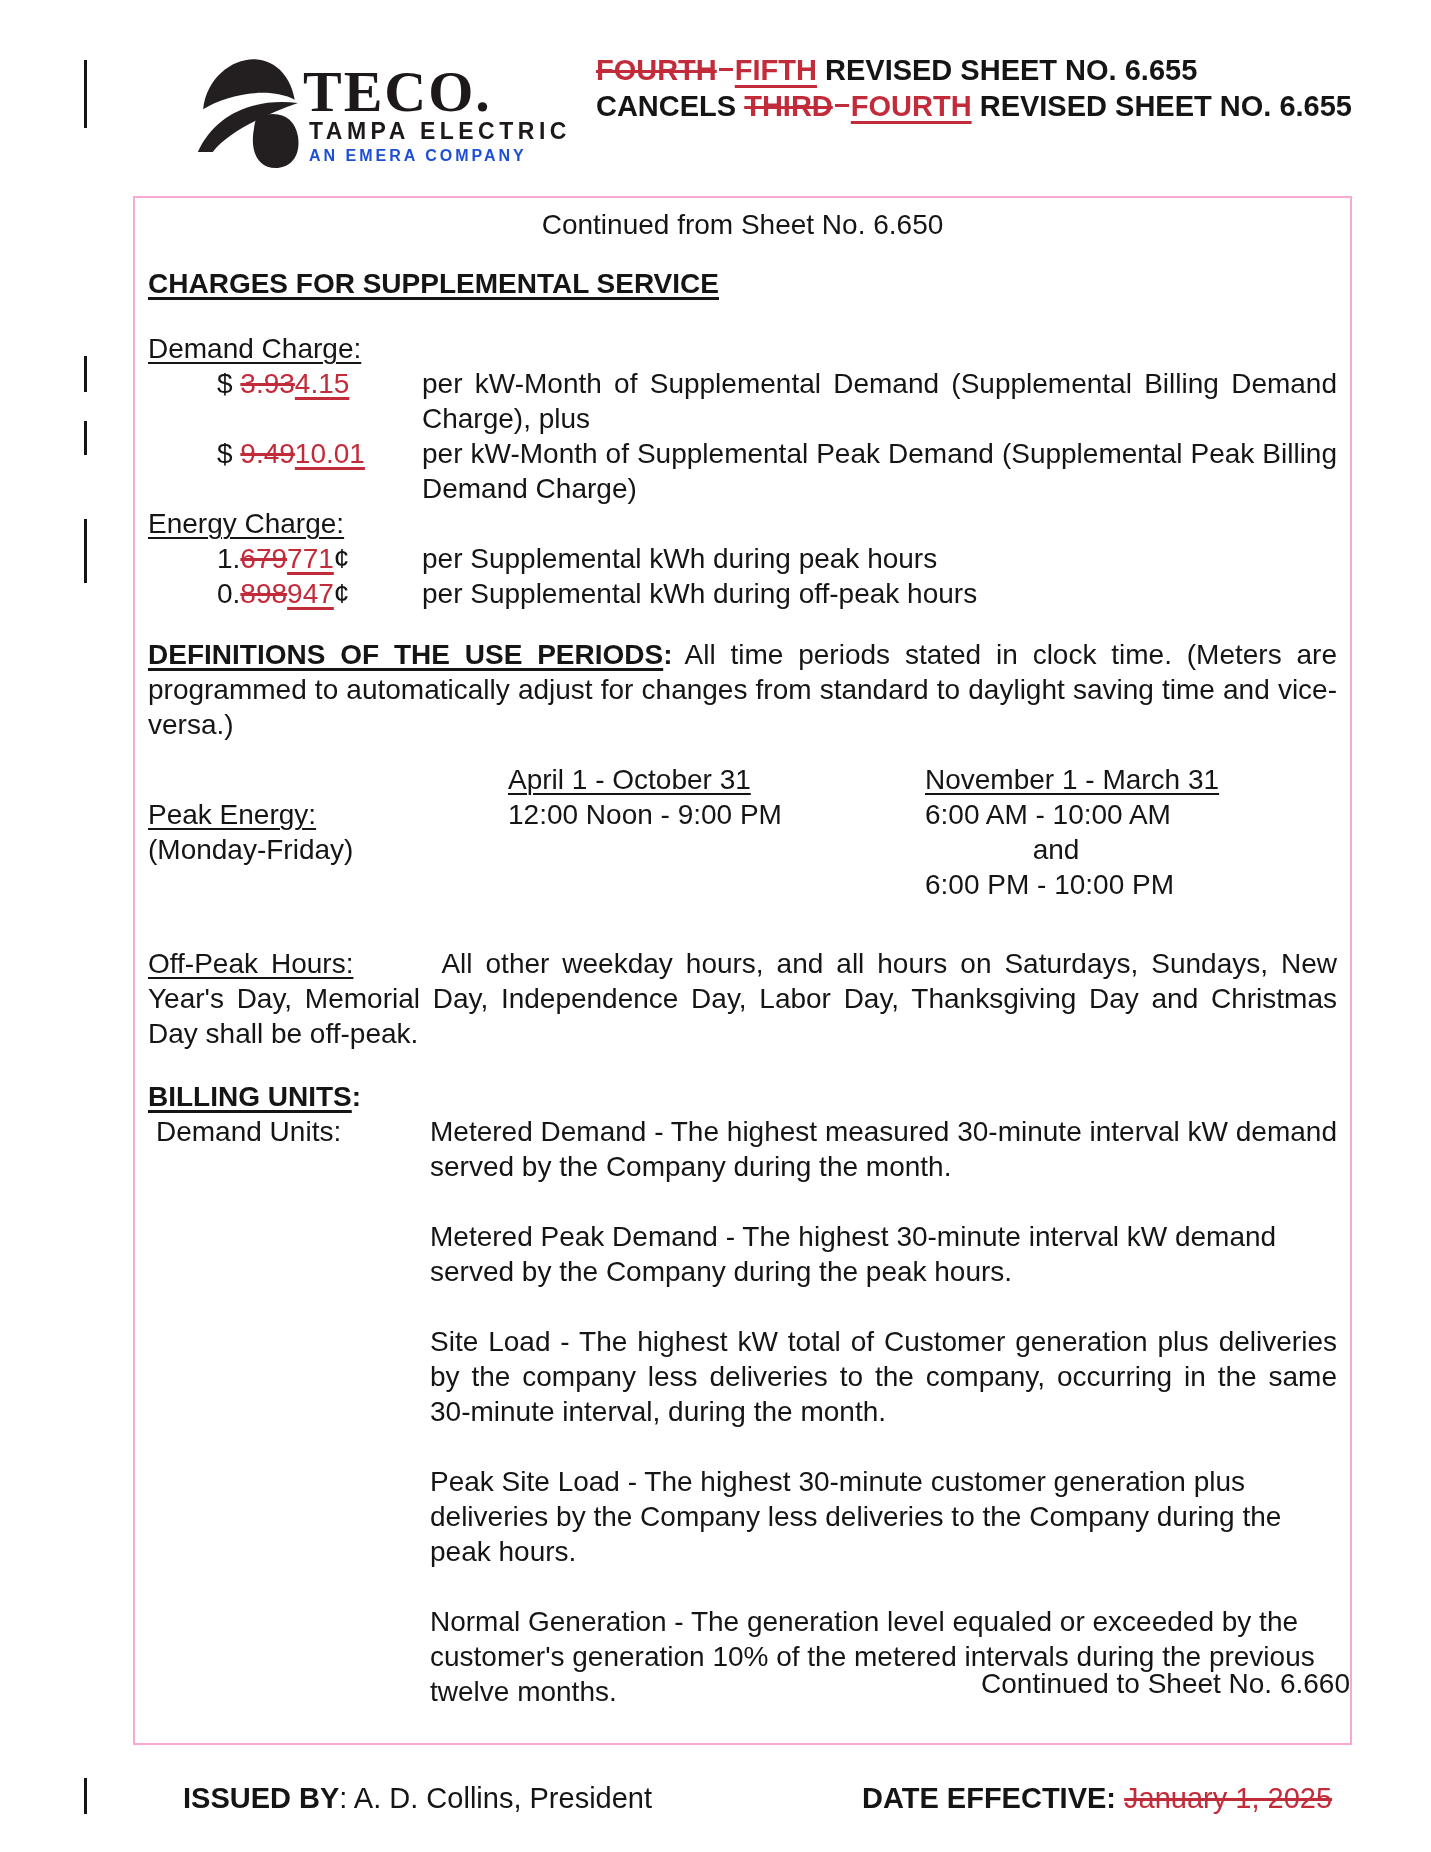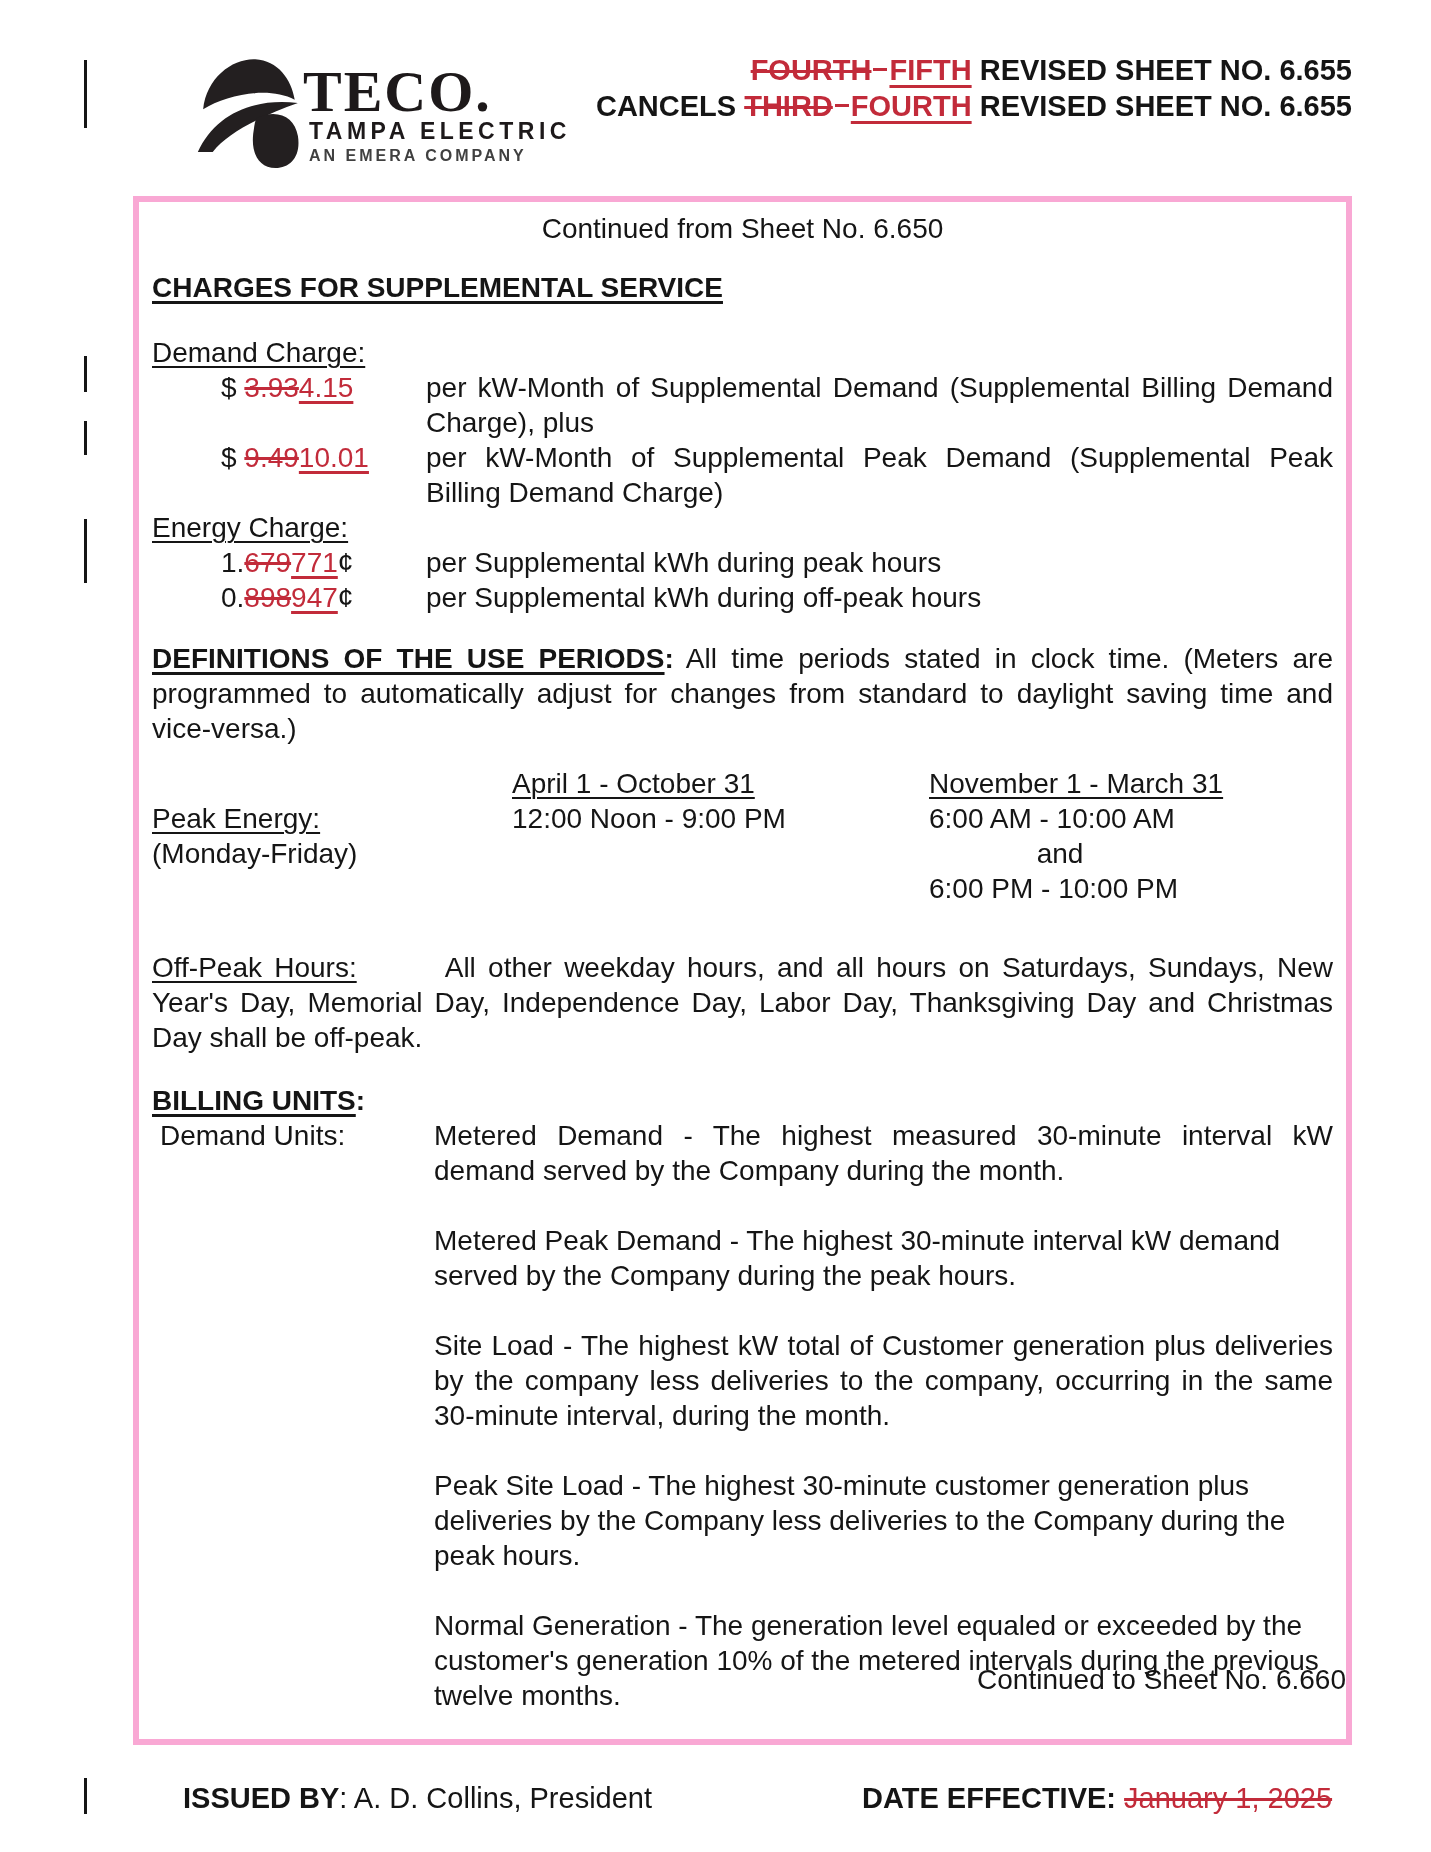--- a/index.html
+++ b/index.html
@@ -28,39 +28,39 @@
     position:absolute; left:303px; top:58px;
     font-family:"Liberation Serif", serif;
     font-weight:700; font-size:58px; letter-spacing:2px; color:#1d191a;
   }
   .logo-sub {
     position:absolute; left:309px; top:118px;
     font-weight:700; font-size:23px; letter-spacing:4.5px; color:#1d191a;
   }
   .logo-tagline {
     position:absolute; left:309px; top:147px;
-    font-weight:700; font-size:16px; letter-spacing:3px; color:#404040;
+    font-weight:700; font-size:16px; letter-spacing:3px; color:#1d4ed8;
   }
 
   
   .revision {
     position:absolute; top:52px; right:79px;
-    text-align:right; font-weight:700; font-size:29px; line-height:36px;
+    font-weight:700; font-size:29px; line-height:36px;
     white-space:nowrap;
   }
   .red { color:#C22B3A; }
   .strike { text-decoration:line-through; text-decoration-thickness:3px; }
   .uline  { text-decoration:underline; text-decoration-thickness:3px; text-underline-offset:5px; }
   .joiner { display:inline-block; width:14px; height:3px; background:#C22B3A; vertical-align:9px; margin:0 2px; }
 
   
   .sheet {
     position:absolute; left:133px; top:196px;
     width:1219px; height:1549px;
-    border:6px solid #f9a8d4;
+    border:2px solid #f9a8d4;
     padding:9px 13px;
     font-size:28px; line-height:35px;
     overflow:hidden;
   }
   .center { text-align:center; }
   .bold { font-weight:700; }
   .lbl-u { text-decoration:underline; text-decoration-thickness:2px; text-underline-offset:4px; }
   .head-u { text-decoration:underline; text-decoration-thickness:2.5px; text-underline-offset:4px; }
   .sec-heading { font-weight:700; margin-top:24px; }
   .demand-label { margin-top:30px; }

